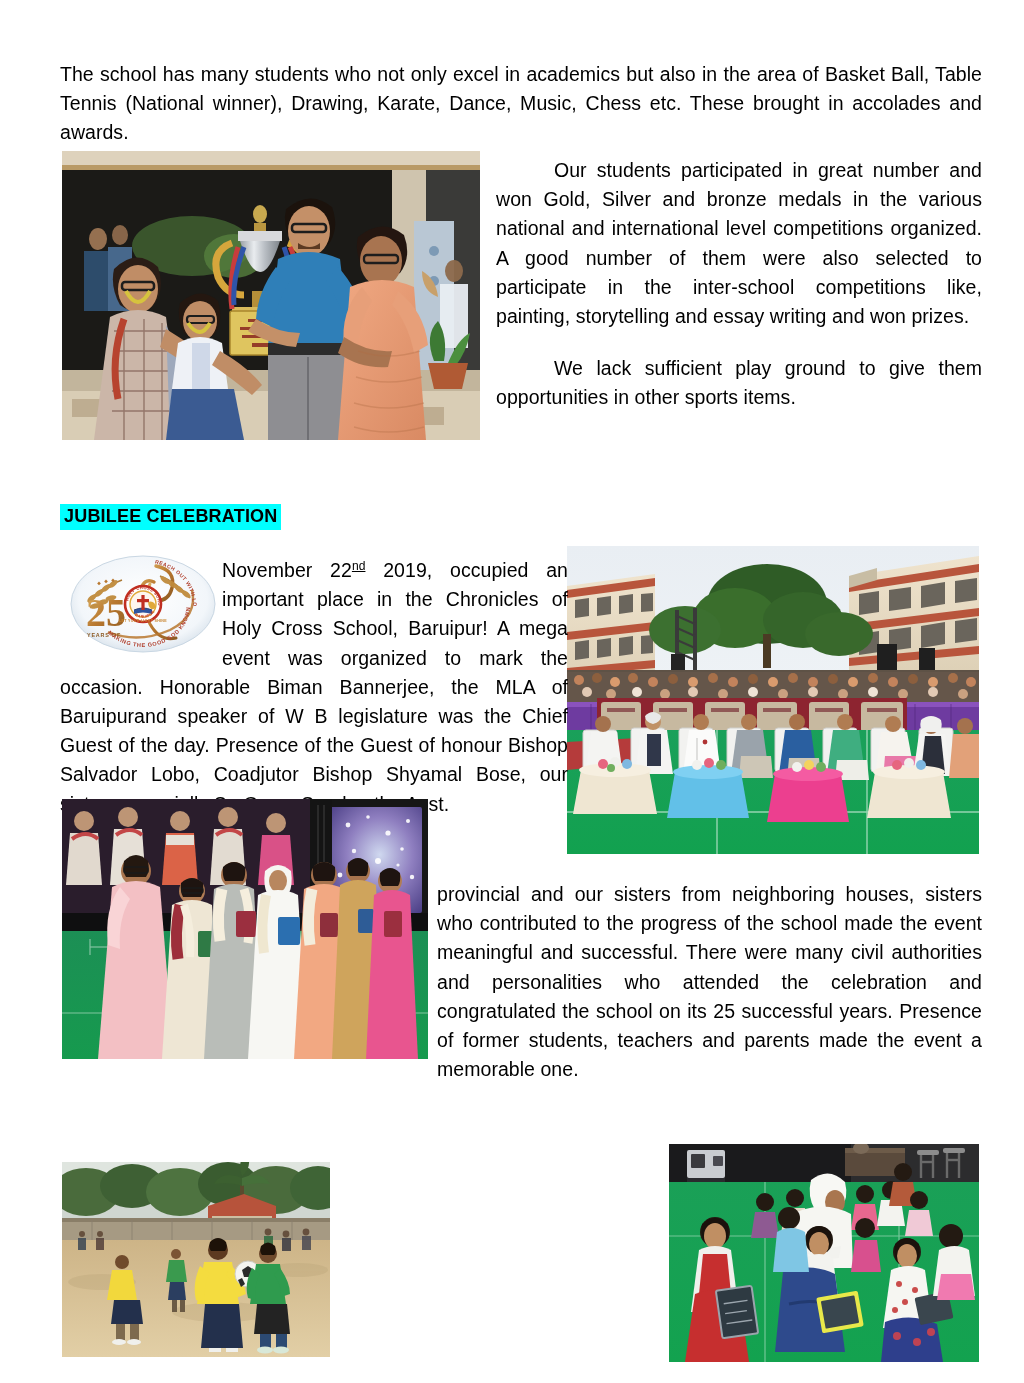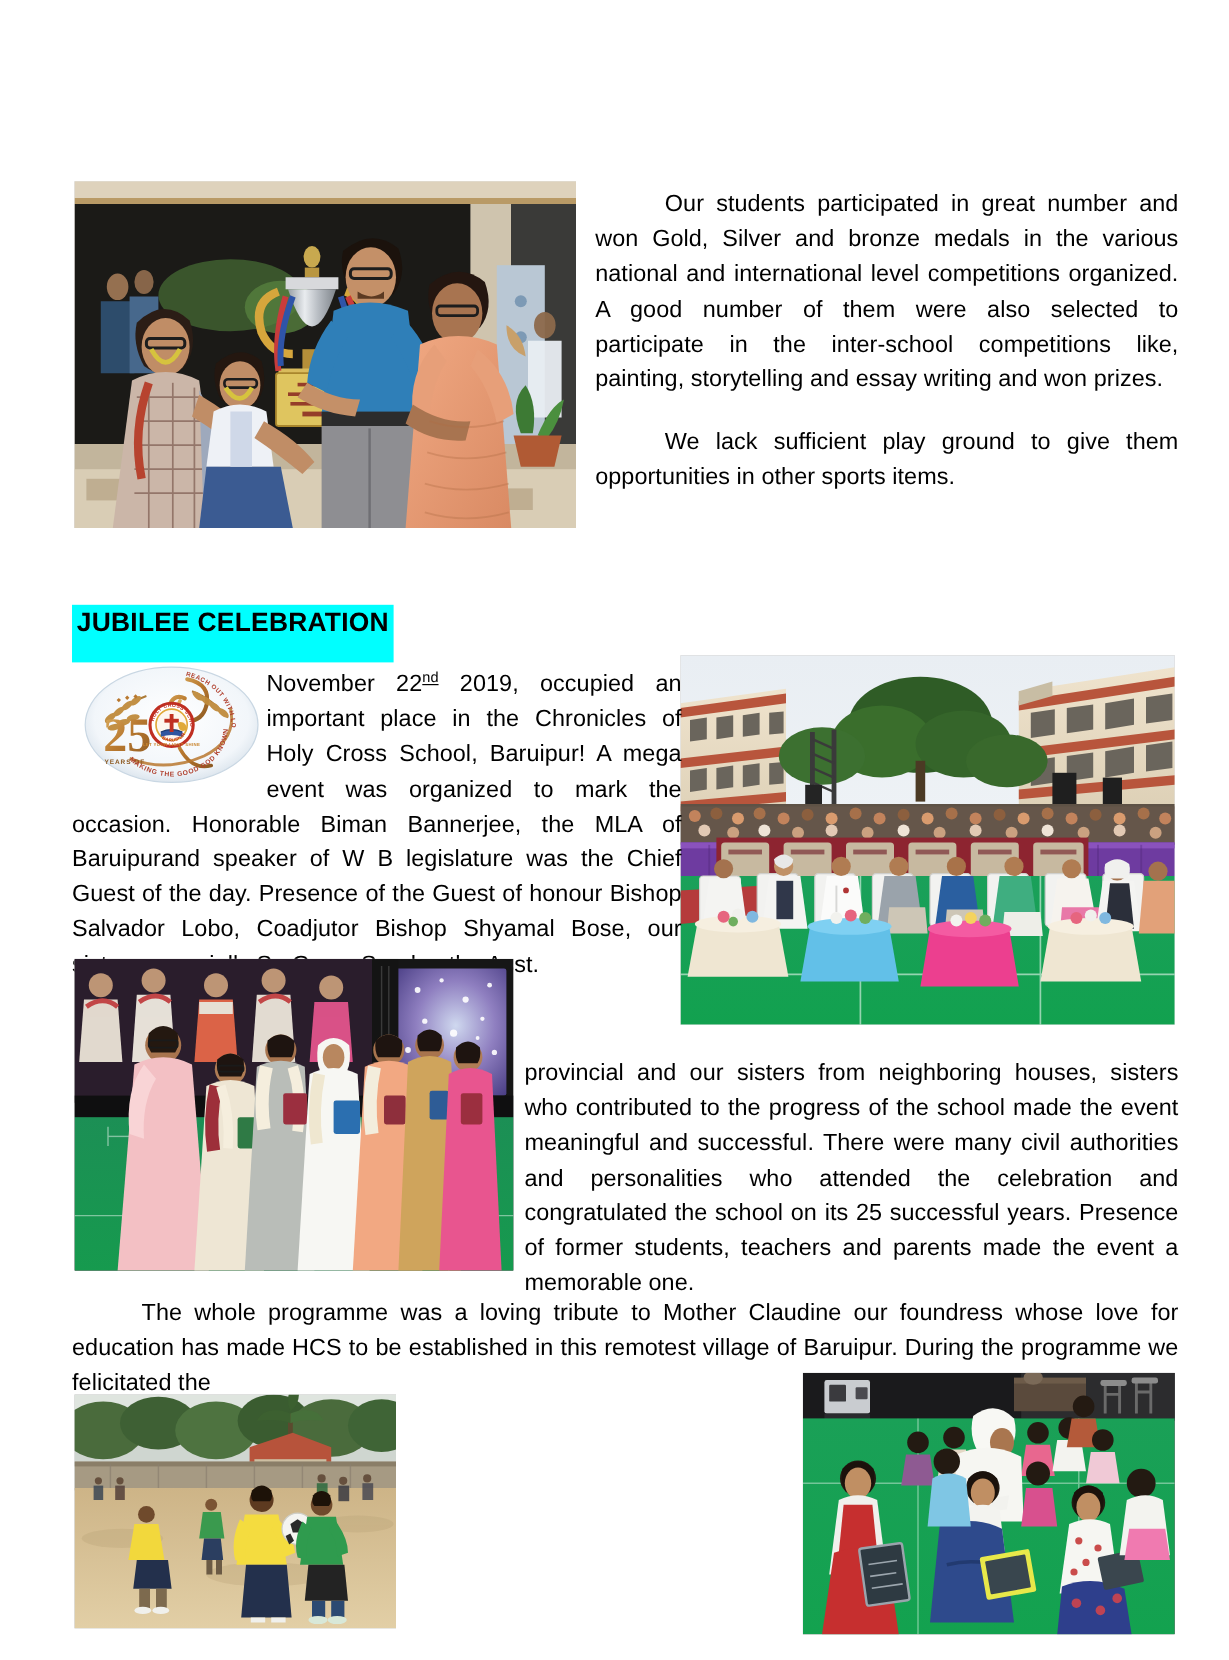--- a/index.html
+++ b/index.html
@@ -36,24 +36,24 @@
   sup {
     font-size: 0.62em;
     vertical-align: super;
     line-height: 0;
     text-decoration: underline;
   }
 
   
   .heading {
     position: absolute;
-    font-size: 22px;
+    font-size: 18px;
     font-weight: bold;
     letter-spacing: 0.2px;
-    padding: 2px 4px 20px 4px;
+    padding: 2px 4px 3px 4px;
     white-space: nowrap;
   }
 
   
   .photo {
     position: absolute;
     overflow: hidden;
     background: #cfcfcf;
   }
   .photo svg { display: block; width: 100%; height: 100%; }
@@ -62,20 +62,21 @@
   .logo {
     position: absolute;
   }
   .logo svg { display: block; width: 100%; height: 100%; }
 </style>
 </head>
 <body>
 
 <div class="page">
 
+  <div class="para" style="left:60px; top:60px; width:922px;">The school has many students who not only excel in academics but also in the area of Basket Ball, Table Tennis (National winner), Drawing, Karate, Dance, Music, Chess etc. These brought in accolades and awards.</div>
 
   <div class="photo" style="left:62px; top:151px; width:418px; height:289px;">
     <svg viewBox="0 0 418 289" preserveAspectRatio="none">
       <defs>
         <linearGradient id="tpSky" x1="0" y1="0" x2="0" y2="1">
           <stop offset="0" stop-color="#efe7d8"></stop>
             <stop offset="1" stop-color="#e2d7c4"></stop>
         </linearGradient>
         <linearGradient id="tpCup" x1="0" y1="0" x2="1" y2="0">
           <stop offset="0" stop-color="#9aa0a6"></stop>
@@ -669,21 +670,20 @@
         <circle cx="328" cy="82" r="12" fill="#b07d55"></circle>
         <path d="M318 74 q10 -10 20 0 q1 9 -2 13h-16q-3 -4 -2 -13z" fill="#1e1410"></path>
         <path d="M312 96 q18 -10 36 0 l8 164 h-52z" fill="#e8558f"></path>
         <rect x="322" y="112" width="18" height="26" rx="2" fill="#9b2f3f"></rect>
       </g>
     </svg>
   </div>
 
   <div class="para" style="left:437px; top:880px; width:545px;">provincial and our sisters from neighboring houses, sisters who contributed to the progress of the school made the event meaningful and successful. There were many civil authorities and personalities who attended the celebration and congratulated the school on its 25 successful years. Presence of former students, teachers and parents made the event a memorable one.</div>
 
-  <div class="para indent" style="left:60px; top:1080px; width:922px;">The whole programme was a loving tribute to Mother Claudine our foundress whose love for education has made HCS to be established in this remotest village of Baruipur. During the programme we felicitated the</div>
 
   <div class="photo" style="left:62px; top:1162px; width:268px; height:195px;">
     <svg viewBox="0 0 268 195" preserveAspectRatio="none">
       <defs>
         <linearGradient id="fbGround" x1="0" y1="0" x2="0" y2="1">
           <stop offset="0" stop-color="#cdb487"></stop>
             <stop offset="1" stop-color="#e2cfa6"></stop>
         </linearGradient>
       </defs>
       <rect x="0" y="0" width="268" height="195" fill="#cfd6d0"></rect>

